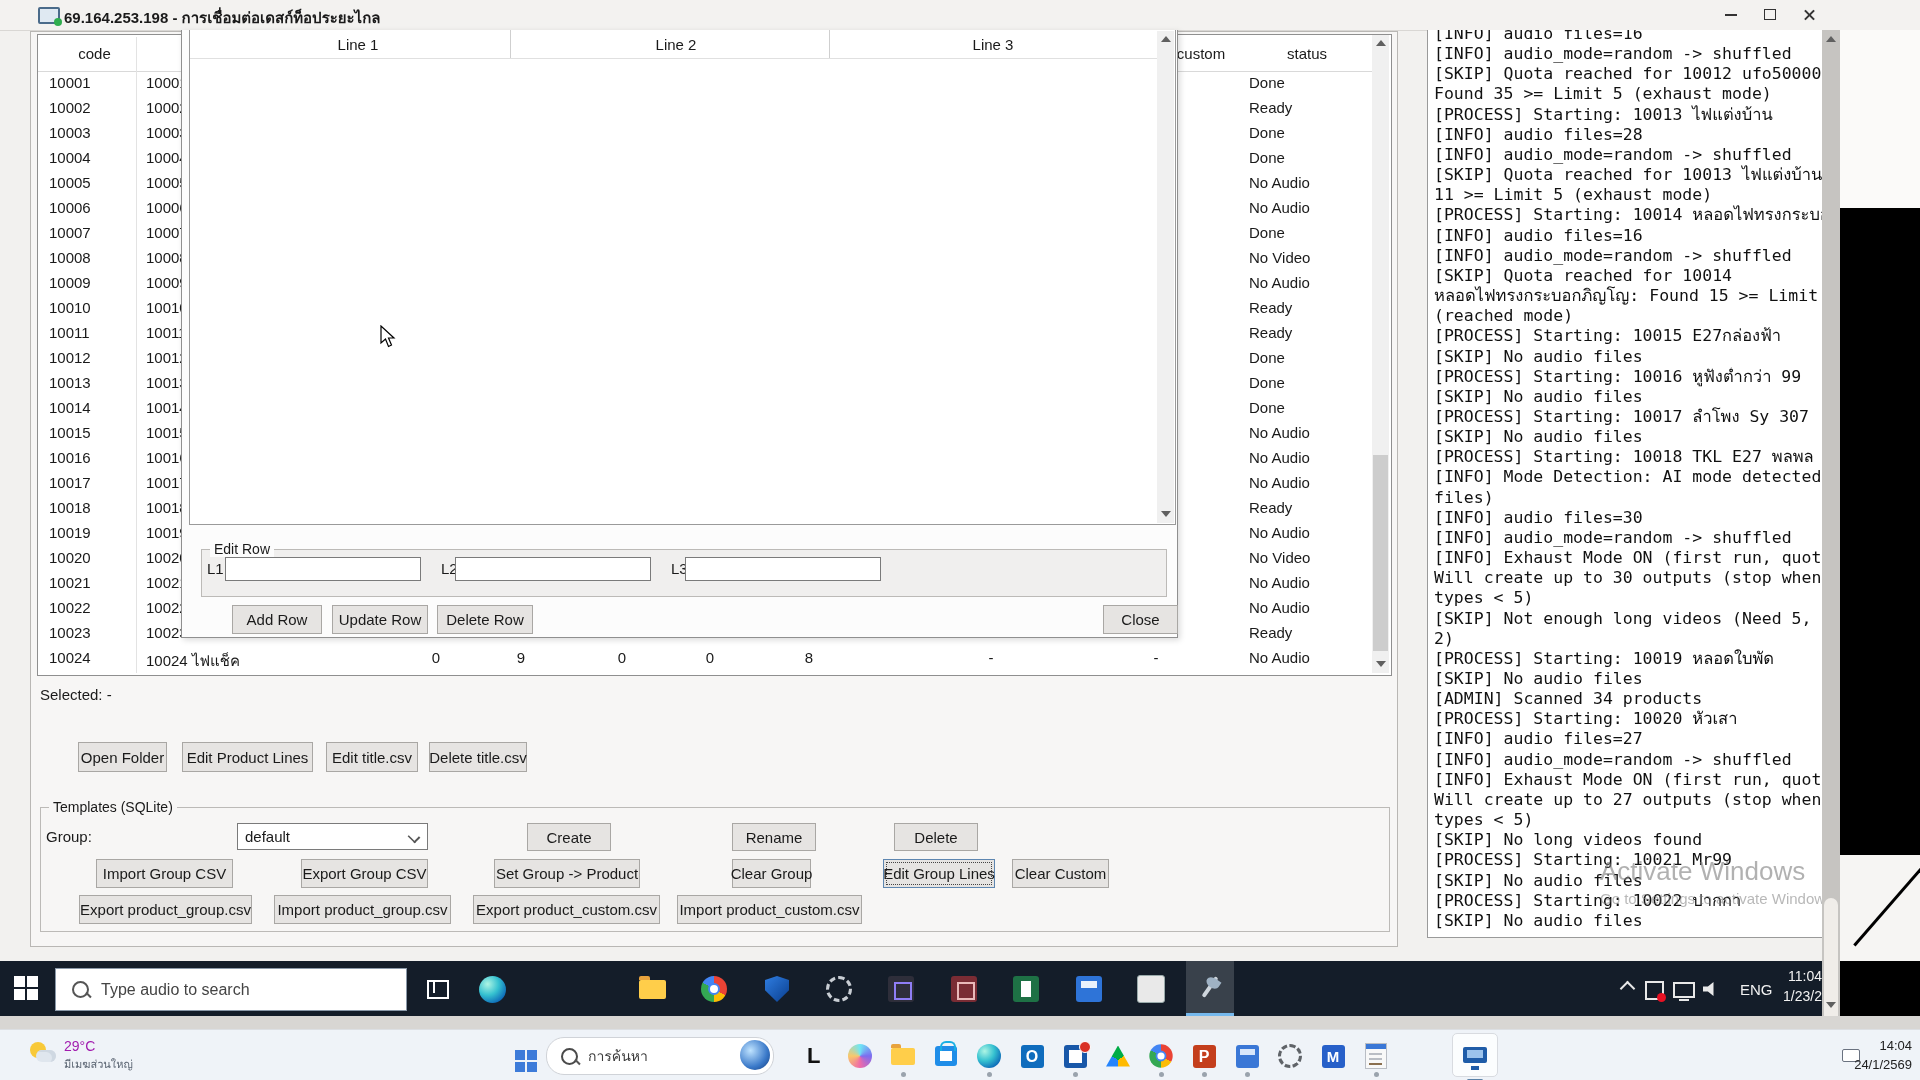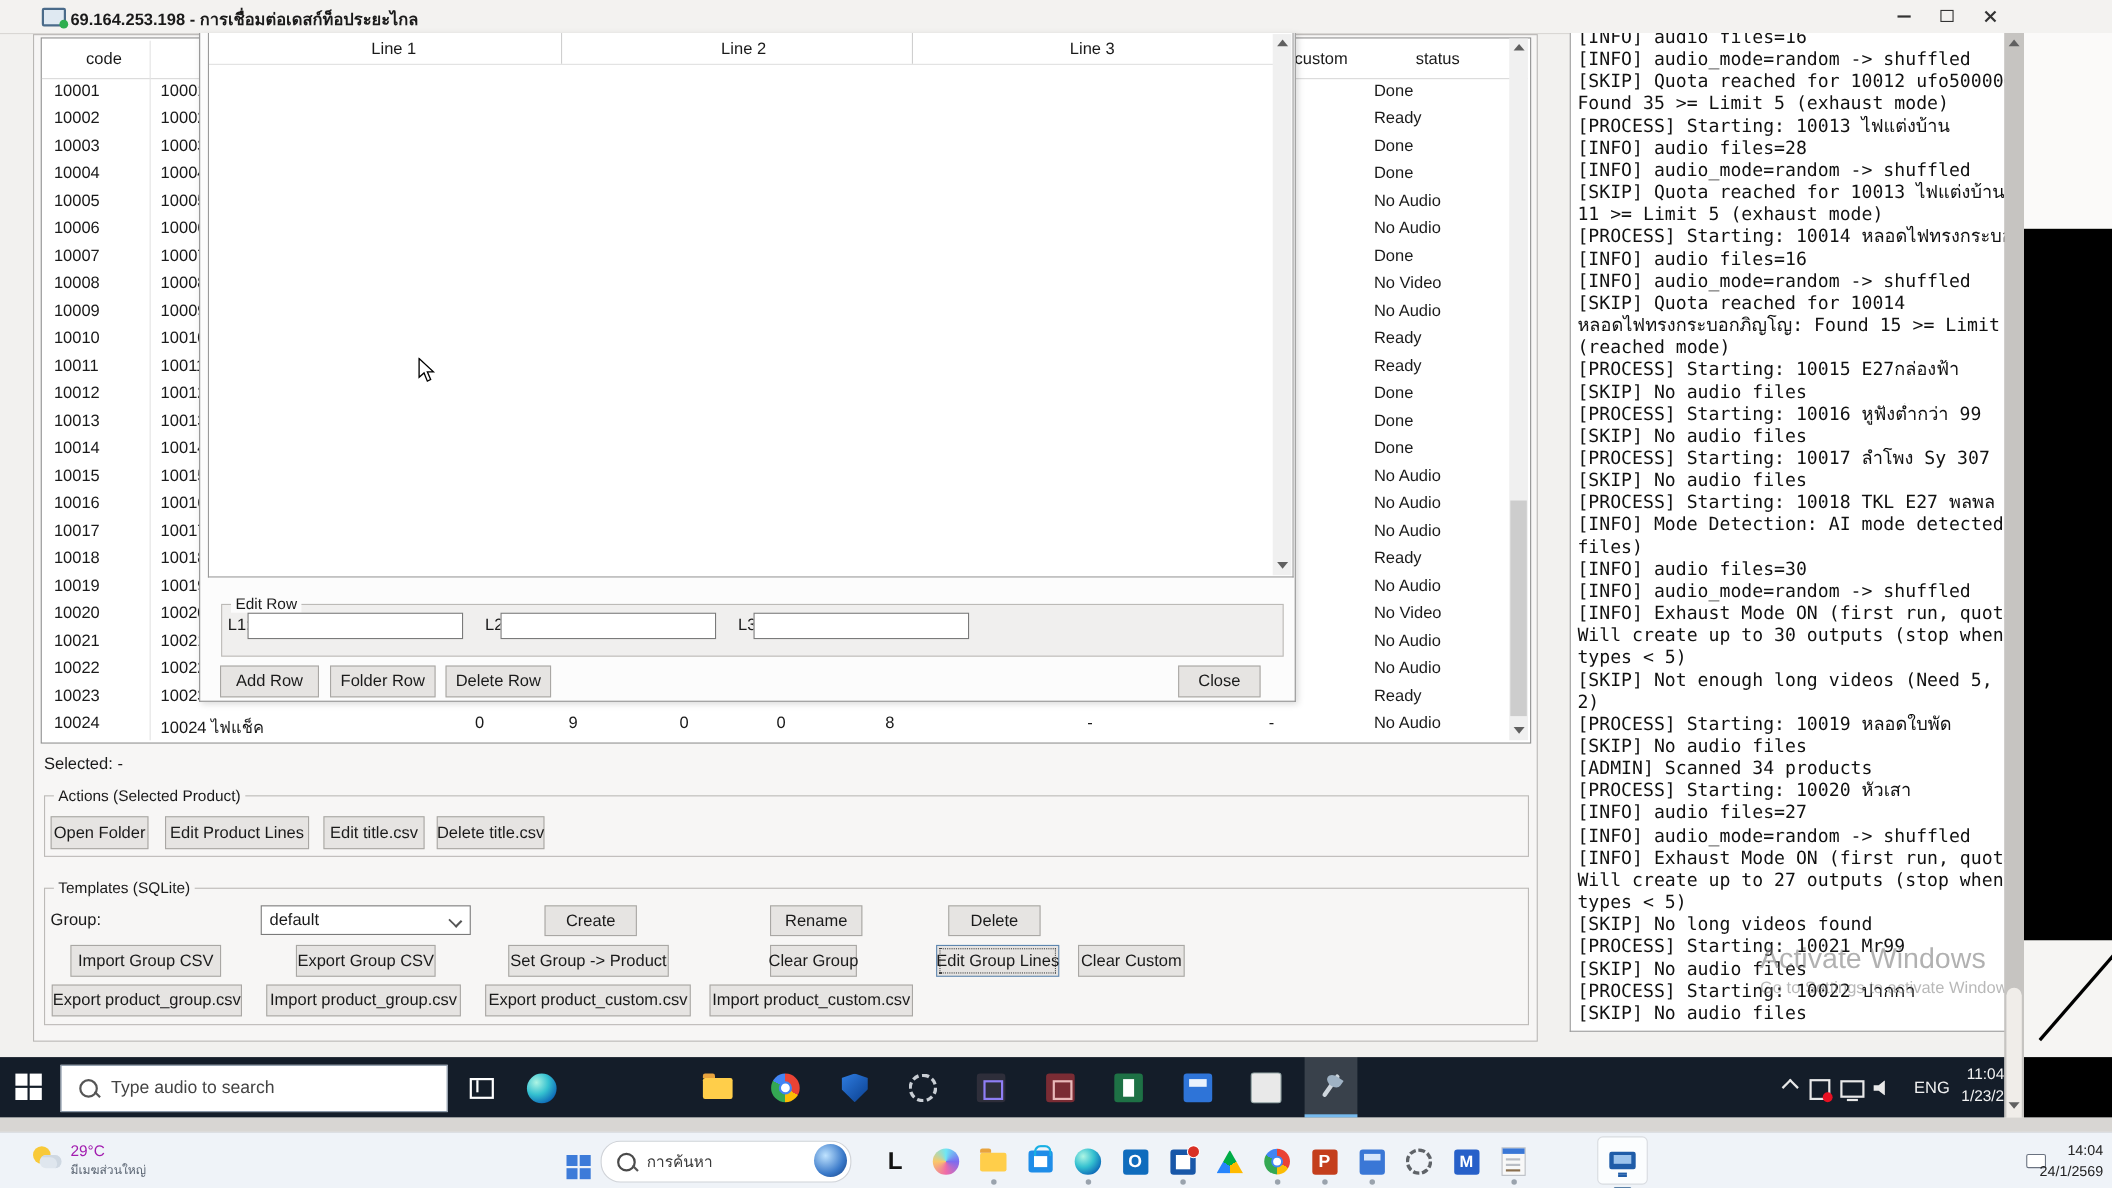--- a/index.html
+++ b/index.html
@@ -36,21 +36,21 @@
     border:1px solid #8f8f8f;border-top:none;box-shadow:2px 2px 6px rgba(0,0,0,.15);}
   .dlist{left:7px;top:0;width:985px;height:494px;background:#fff;border:1px solid #9a9a9a;border-top:none;}
   .dcolh{top:6px;width:140px;font-size:15px;text-align:center;}
   .dcoldiv{top:0;width:1px;height:28px;background:#cfcfcf;}
   .dhline{left:0;top:28px;width:983px;height:1px;background:#e0e0e0;}
   .groupbox{border:1px solid #bcbab7;}
   .gb-label{position:absolute;top:-9px;left:8px;padding:0 4px;font-size:14px;white-space:nowrap;}
   .fld-label{font-size:15px;}
   .txt-input{position:absolute;height:24px;background:#fff;border:1px solid #7a7a7a;font-size:14px;padding:0 4px;box-sizing:border-box;font-family:"Liberation Sans",sans-serif;}
   .btn{position:absolute;background:#e6e4e2;border:1px solid #a9a7a4;font-size:15px;
-    display:flex;align-items:center;justify-content:center;white-space:nowrap;box-sizing:border-box;color:#1a1a1a;}
+    display:flex;align-items:center;justify-content:center;white-space:nowrap;box-sizing:border-box;color:#1a1a1a;margin-left:32px;}
   .btn.focused{outline:1px dotted #444;outline-offset:-4px;border-color:#5e86b0;}
   .combo{position:absolute;background:#fff;border:1px solid #7a7a7a;font-size:15px;box-sizing:border-box;}
   .combo .val{position:absolute;left:7px;top:4px;}
   .combo .chev{position:absolute;right:8px;top:8px;width:8px;height:8px;border-right:2px solid #555;border-bottom:2px solid #555;transform:rotate(45deg) scaleY(.8);}
   .plain-label{font-size:15px;white-space:nowrap;}
   
   .logwin{left:1427px;top:30px;width:395px;height:907px;background:#fff;border:1px solid #9a9a9a;border-top:none;overflow:hidden;}
   .loglines{position:absolute;left:6px;top:-6px;width:420px;font-family:"DejaVu Sans Mono",monospace;
     font-size:16.5px;line-height:20.15px;color:#111;}
   .loglines div{white-space:pre;overflow:hidden;width:392px;}
@@ -341,30 +341,27 @@
     <div class="abs groupbox" style="left:19px;top:519px;width:964px;height:46px;background:#f0efee;">
       <span class="gb-label" style="background:#fcfcfc;">Edit Row</span>
     </div>
     <span class="abs fld-label" style="left:25px;top:530px;">L1:</span>
     <input class="txt-input" style="left: 43px; top: 527px; width: 196px;" value="">
     <span class="abs fld-label" style="left:259px;top:530px;">L2:</span>
     <input class="txt-input" style="left: 273px; top: 527px; width: 196px;" value="">
     <span class="abs fld-label" style="left:489px;top:530px;">L3:</span>
     <input class="txt-input" style="left: 503px; top: 527px; width: 196px;" value="">
     <div class="btn" style="left:18px;top:575px;width:90px;height:29px;">Add Row</div>
-    <div class="btn" style="left:118px;top:575px;width:96px;height:29px;">Folder Row</div>
+    <div class="btn" style="left:118px;top:575px;width:96px;height:29px;">Update Row</div>
     <div class="btn" style="left:223px;top:575px;width:96px;height:29px;">Delete Row</div>
     <div class="btn" style="left:889px;top:575px;width:75px;height:29px;">Close</div>
   </div>
 
   <div class="abs plain-label" style="left:40px;top:686px;">Selected: -</div>
 
-  <div class="abs groupbox" style="left:40px;top:723px;width:1348px;height:54px;">
-    <span class="gb-label" style="background:#f7f6f5;">Actions (Selected Product)</span>
-  </div>
   <div class="btn" style="left:46px;top:742px;width:89px;height:30px;">Open Folder</div>
   <div class="btn" style="left:150px;top:742px;width:131px;height:30px;">Edit Product Lines</div>
   <div class="btn" style="left:294px;top:742px;width:92px;height:30px;">Edit title.csv</div>
   <div class="btn" style="left:397px;top:742px;width:98px;height:30px;">Delete title.csv</div>
 
   <div class="abs groupbox" style="left:40px;top:807px;width:1348px;height:123px;">
     <span class="gb-label" style="background:#f7f6f5;">Templates (SQLite)</span>
   </div>
   <span class="abs plain-label" style="left:46px;top:828px;">Group:</span>
   <div class="combo" style="left:237px;top:823px;width:191px;height:27px;">

